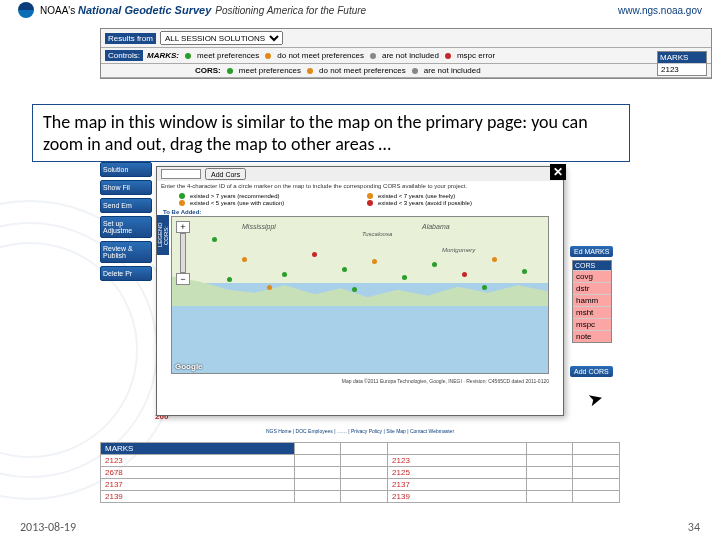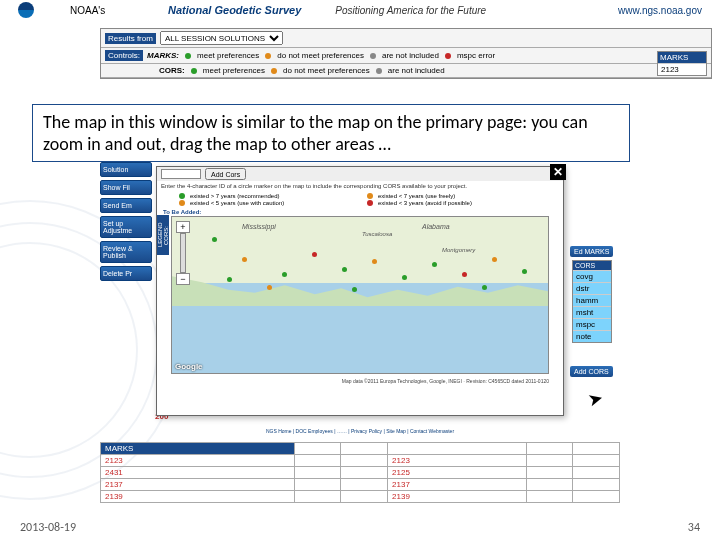--- a/index.html
+++ b/index.html
@@ -24,21 +24,20 @@
     border: 2px solid #e0e6ee;
     border-radius: 50%;
   }
   .bg-swirl::before { inset: 20px; }
   .bg-swirl::after { inset: 40px; }
 
   .header {
     display: flex; align-items: center;
     padding: 2px 18px;
     font-size: 10px;
-    gap: 30px;
   }
   .noaa-logo {
     width: 16px; height: 16px; border-radius: 50%;
     background: linear-gradient(#0a3d7a 50%, #0a6db6 50%);
     margin-right: 6px;
   }
   .header .title { color: #0a3d7a; font-weight: bold; font-style: italic; font-size: 11px; }
   .header .tagline { color: #333; font-style: italic; margin-left: 4px; font-size: 10px; }
   .header .url { margin-left: auto; color: #0a3d7a; font-size: 10px; }
 
@@ -184,21 +183,21 @@
     text-shadow: 0 0 2px #000;
   }
   .modal-footer {
     padding: 2px 14px; font-size: 5px; color: #444;
     text-align: right;
   }
 
   .cors-side {
     position: absolute; left: 572px; top: 260px;
     width: 40px; font-size: 8px;
-    border: 1px solid #888; background: #7dd3fc;
+    border: 1px solid #888; background: #fca5a5;
     z-index: 3;
   }
   .cors-side .hdr { background: #1a4a8a; color: #fff; padding: 1px 2px; font-size: 7px; }
   .cors-side .itm { padding: 1px 3px; border-top: 1px solid #ccc; }
   .edmarks {
     position: absolute; left: 570px; top: 246px;
     background: linear-gradient(#2a6db6,#1a4a8a); color: #fff;
     font-size: 7px; padding: 2px 4px; border-radius: 2px;
   }
   .addcors {
@@ -266,21 +265,21 @@
     <span class="dot green"></span>
     <span>meet preferences</span>
     <span class="dot orange"></span>
     <span>do not meet preferences</span>
     <span class="dot gray"></span>
     <span>are not included</span>
     <span class="dot red"></span>
     <span>mspc error</span>
   </div>
   <div class="panel-row" style="padding-left:58px;">
-    <span style="font-weight:bold;">CORS:</span>
+    <span style="font-weight:bold;margin-left:36px;">CORS:</span>
     <span class="dot green"></span>
     <span>meet preferences</span>
     <span class="dot orange"></span>
     <span>do not meet preferences</span>
     <span class="dot gray"></span>
     <span>are not included</span>
   </div>
   <div class="marks-box">
     <div class="hdr">MARKS</div>
     <div class="itm">2123</div>
@@ -387,21 +386,21 @@
       </tr>
   <tr>
         <td class="num">2123</td>
         <td></td>
         <td></td>
         <td class="num">2123</td>
         <td></td>
         <td></td>
       </tr>
   <tr>
-        <td class="num">2431</td>
+        <td class="num">2678</td>
         <td></td>
         <td></td>
         <td class="num">2125</td>
         <td></td>
         <td></td>
       </tr>
   <tr>
         <td class="num">2137</td>
         <td></td>
         <td></td>

